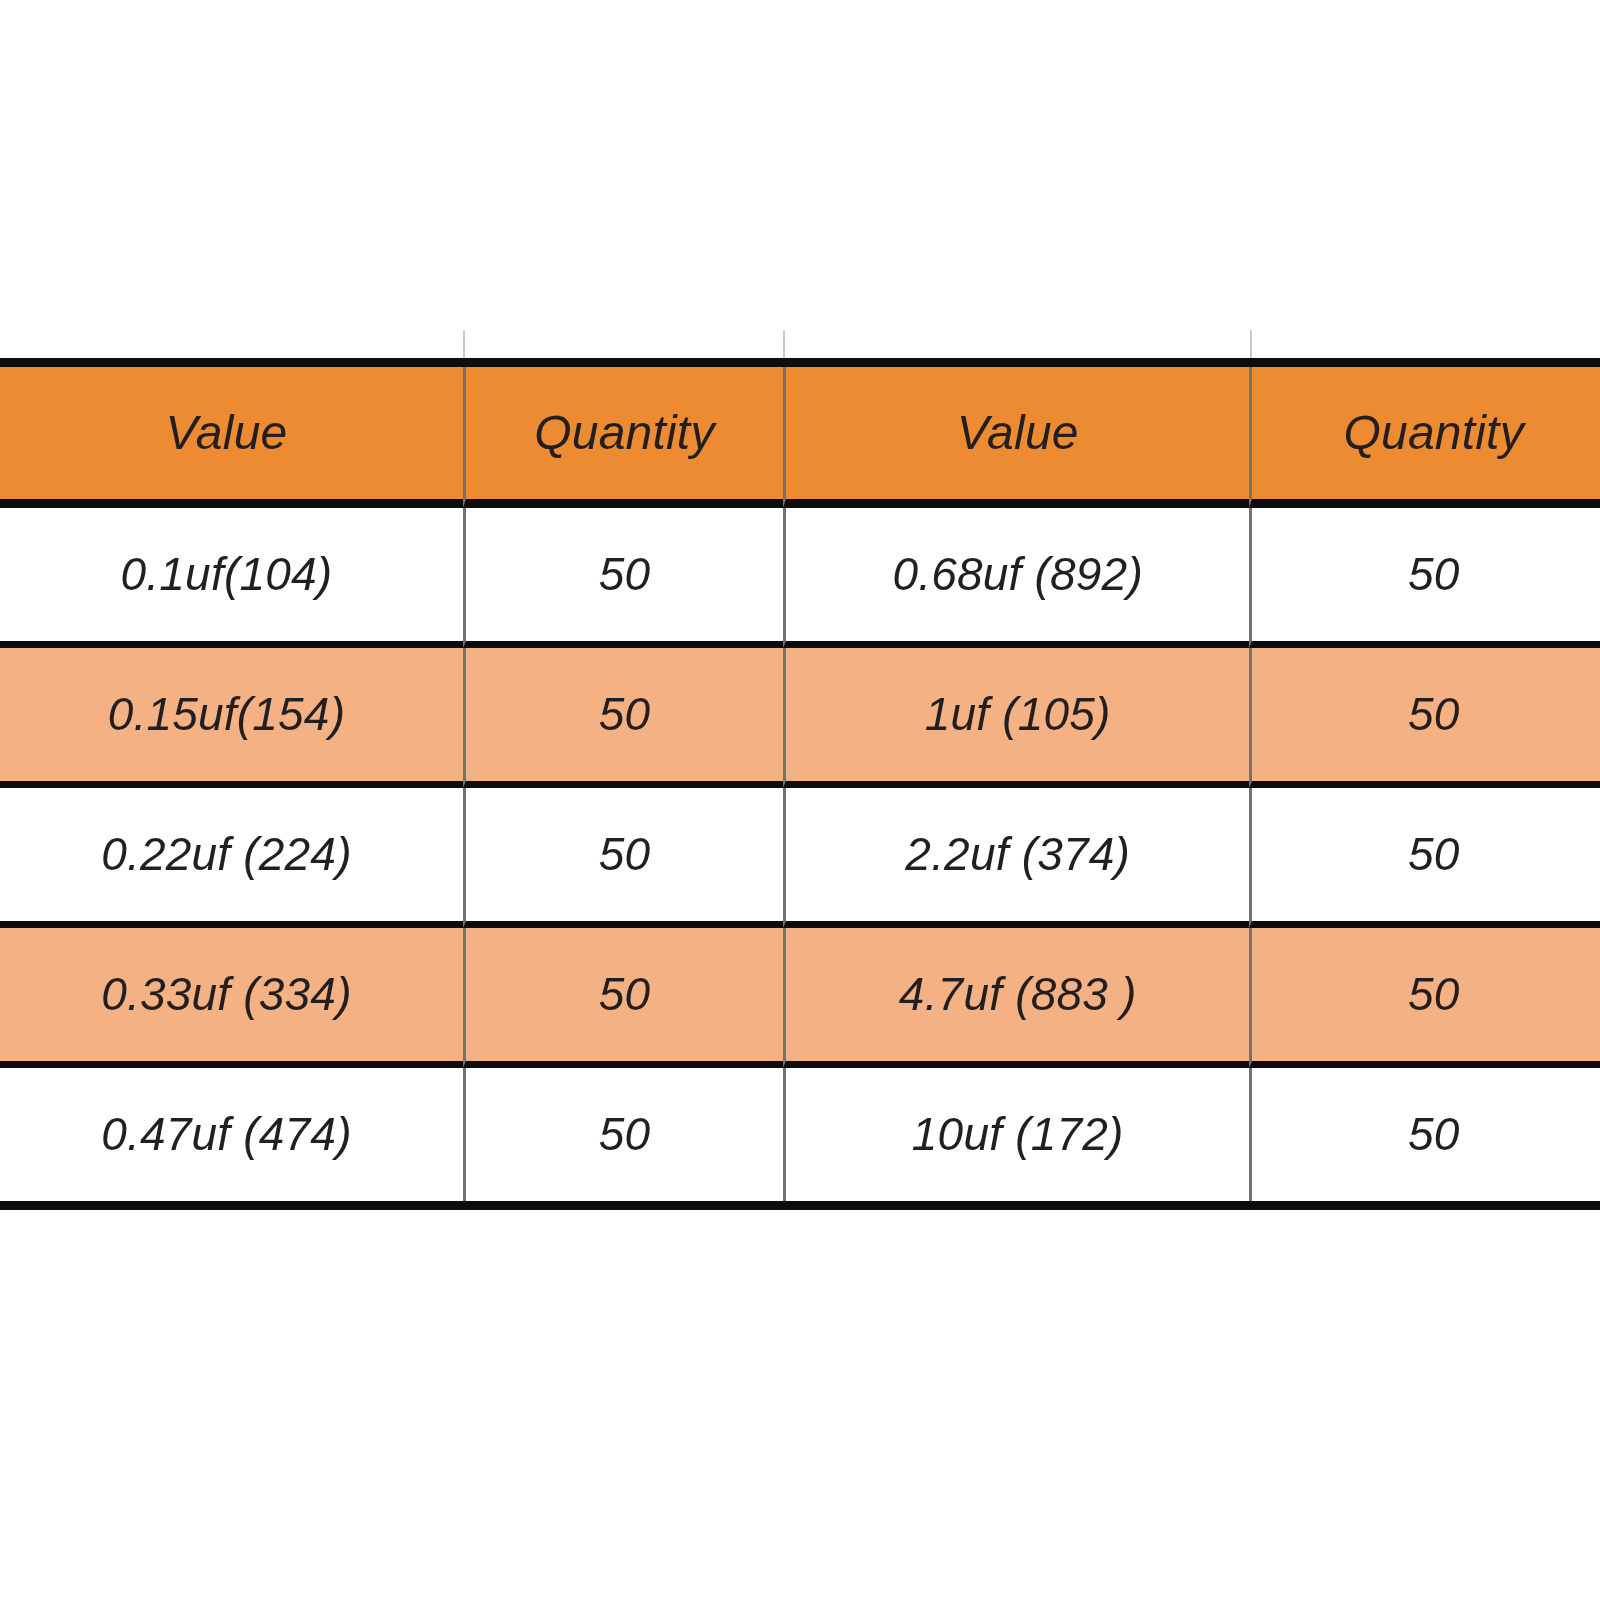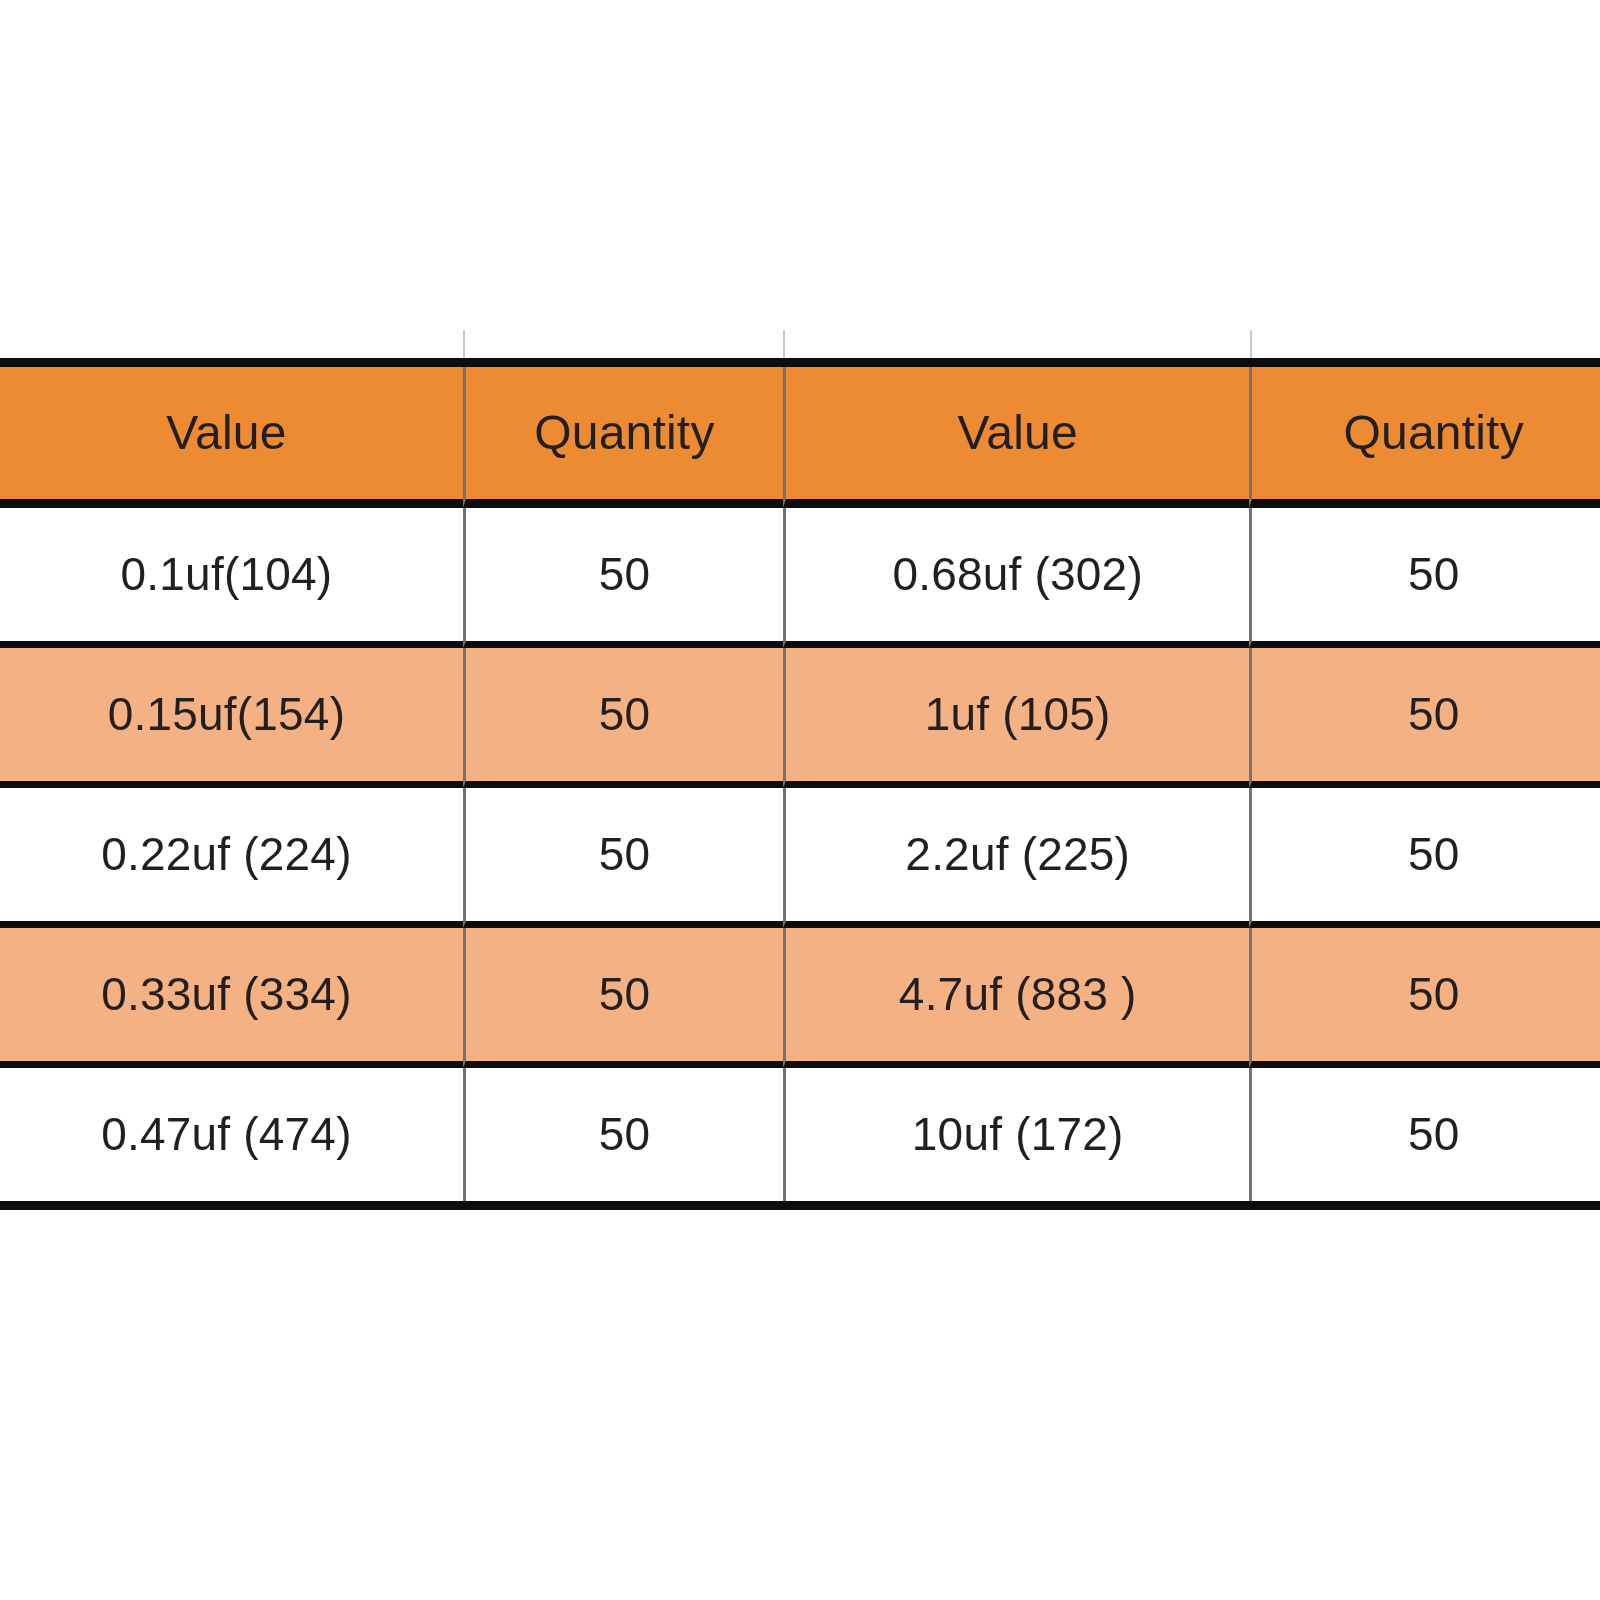--- a/index.html
+++ b/index.html
@@ -13,20 +13,21 @@
     position: relative;
     overflow: hidden;
     font-family: "Liberation Sans", sans-serif;
   }
 
   
   #canvas {
     position: absolute;
     inset: 0;
     background: #ffffff;
+    font-style: italic;
   }
 
   
   .tick {
     position: absolute;
     width: 2px;
     background: #c9c9c9;
   }
   .tick.top  { top: 330px; height: 28px; }
   .tick.bot  { top: 1174px; height: 26px; }
@@ -121,33 +122,33 @@
           <th>Value</th>
           <th class="sep">Quantity</th>
           <th class="sep">Value</th>
           <th class="sep">Quantity</th>
         </tr>
       </thead>
       <tbody>
         <tr class="body odd">
           <td>0.1uf(104)</td>
           <td class="sep">50</td>
-          <td class="sep">0.68uf  (302)</td>
+          <td class="sep">0.68uf  (892)</td>
           <td class="sep">50</td>
         </tr>
         <tr class="body even">
           <td>0.15uf(154)</td>
           <td class="sep">50</td>
           <td class="sep">1uf (105)</td>
           <td class="sep">50</td>
         </tr>
         <tr class="body odd">
           <td>0.22uf (224)</td>
           <td class="sep">50</td>
-          <td class="sep">2.2uf (225)</td>
+          <td class="sep">2.2uf (374)</td>
           <td class="sep">50</td>
         </tr>
         <tr class="body even">
           <td>0.33uf (334)</td>
           <td class="sep">50</td>
           <td class="sep">4.7uf (883 )</td>
           <td class="sep">50</td>
         </tr>
         <tr class="body odd last">
           <td>0.47uf (474)</td>

